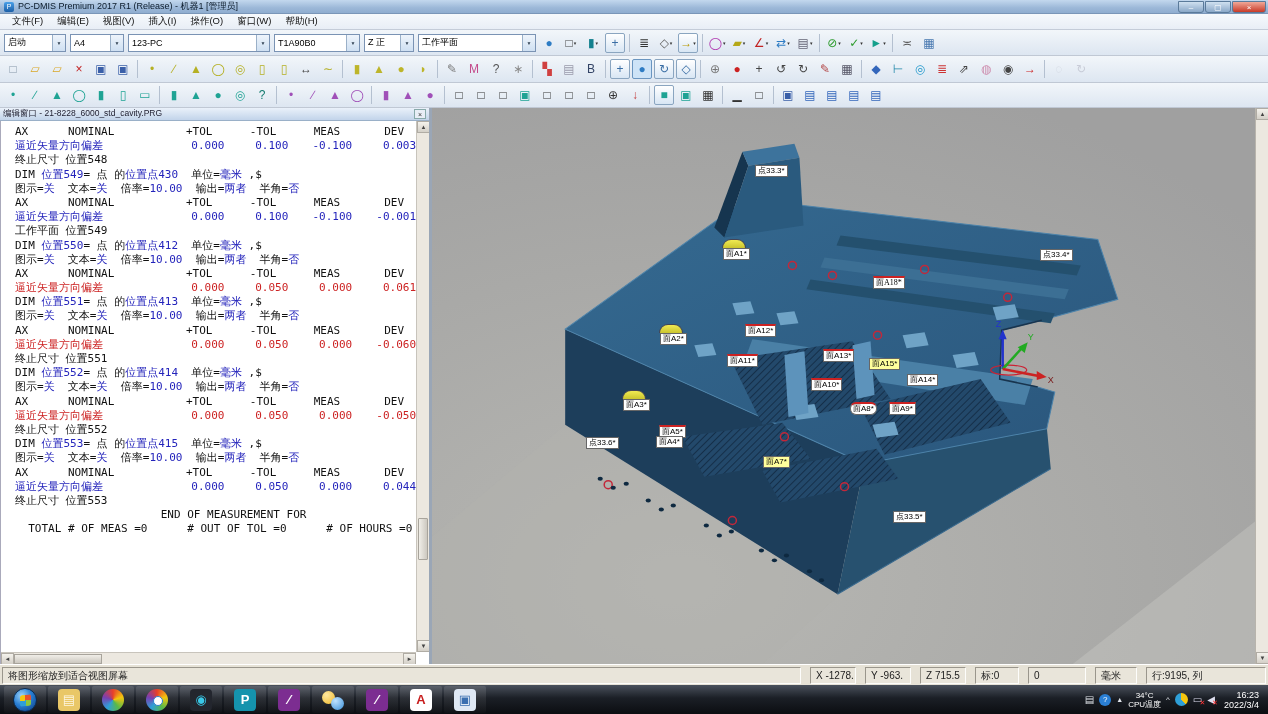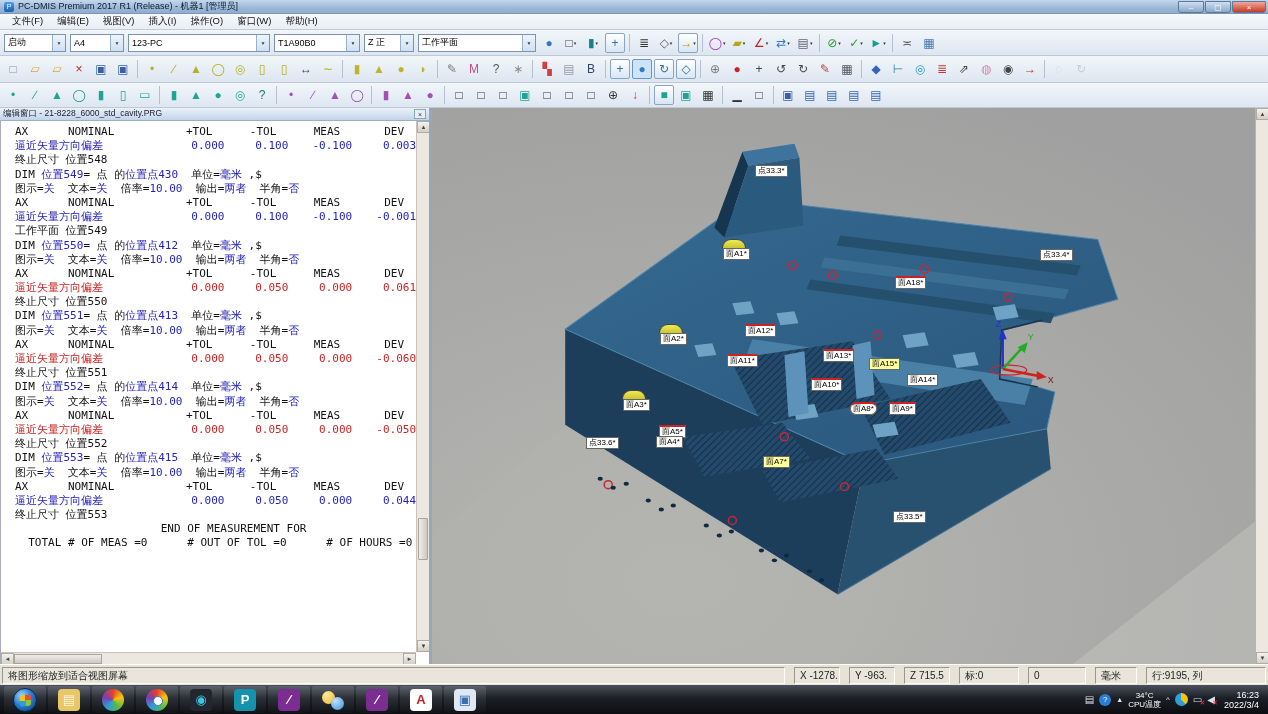--- a/index.html
+++ b/index.html
@@ -501,21 +501,20 @@
             <div class="ln"><span class="k">终止尺寸 位置548</span></div>
             <div class="ln"><span class="k">DIM </span><span class="b">位置549</span><span class="k">= 点 的</span><span class="b">位置点430</span><span class="k">  单位=</span><span class="b">毫米</span><span class="k"> ,$</span></div>
             <div class="ln"><span class="k">图示=</span><span class="b">关</span><span class="k">  文本=</span><span class="b">关</span><span class="k">  倍率=</span><span class="b">10.00</span><span class="k">  输出=</span><span class="b">两者</span><span class="k">  半角=</span><span class="b">否</span></div>
             <div class="ln"><span class="l-label">AX      NOMINAL</span><span class="l-colh">+TOL</span><span class="l-colh">-TOL</span><span class="l-colh">MEAS</span><span class="l-colh">DEV</span></div>
             <div class="ln"><span class="l-label b">逼近矢量方向偏差</span><span class="l-col b">0.000</span><span class="l-col b">0.100</span><span class="l-col b">-0.100</span><span class="l-col b">-0.001</span></div>
             <div class="ln"><span class="k">工作平面 位置549</span></div>
             <div class="ln"><span class="k">DIM </span><span class="b">位置550</span><span class="k">= 点 的</span><span class="b">位置点412</span><span class="k">  单位=</span><span class="b">毫米</span><span class="k"> ,$</span></div>
             <div class="ln"><span class="k">图示=</span><span class="b">关</span><span class="k">  文本=</span><span class="b">关</span><span class="k">  倍率=</span><span class="b">10.00</span><span class="k">  输出=</span><span class="b">两者</span><span class="k">  半角=</span><span class="b">否</span></div>
             <div class="ln"><span class="l-label">AX      NOMINAL</span><span class="l-colh">+TOL</span><span class="l-colh">-TOL</span><span class="l-colh">MEAS</span><span class="l-colh">DEV</span></div>
             <div class="ln"><span class="l-label r">逼近矢量方向偏差</span><span class="l-col r">0.000</span><span class="l-col r">0.050</span><span class="l-col r">0.000</span><span class="l-col r">0.061</span></div>
-            <div class="ln"><span class="k">终止尺寸 位置550</span></div>
             <div class="ln"><span class="k">DIM </span><span class="b">位置551</span><span class="k">= 点 的</span><span class="b">位置点413</span><span class="k">  单位=</span><span class="b">毫米</span><span class="k"> ,$</span></div>
             <div class="ln"><span class="k">图示=</span><span class="b">关</span><span class="k">  文本=</span><span class="b">关</span><span class="k">  倍率=</span><span class="b">10.00</span><span class="k">  输出=</span><span class="b">两者</span><span class="k">  半角=</span><span class="b">否</span></div>
             <div class="ln"><span class="l-label">AX      NOMINAL</span><span class="l-colh">+TOL</span><span class="l-colh">-TOL</span><span class="l-colh">MEAS</span><span class="l-colh">DEV</span></div>
             <div class="ln"><span class="l-label r">逼近矢量方向偏差</span><span class="l-col r">0.000</span><span class="l-col r">0.050</span><span class="l-col r">0.000</span><span class="l-col r">-0.060</span></div>
             <div class="ln"><span class="k">终止尺寸 位置551</span></div>
             <div class="ln"><span class="k">DIM </span><span class="b">位置552</span><span class="k">= 点 的</span><span class="b">位置点414</span><span class="k">  单位=</span><span class="b">毫米</span><span class="k"> ,$</span></div>
             <div class="ln"><span class="k">图示=</span><span class="b">关</span><span class="k">  文本=</span><span class="b">关</span><span class="k">  倍率=</span><span class="b">10.00</span><span class="k">  输出=</span><span class="b">两者</span><span class="k">  半角=</span><span class="b">否</span></div>
             <div class="ln"><span class="l-label">AX      NOMINAL</span><span class="l-colh">+TOL</span><span class="l-colh">-TOL</span><span class="l-colh">MEAS</span><span class="l-colh">DEV</span></div>
             <div class="ln"><span class="l-label r">逼近矢量方向偏差</span><span class="l-col r">0.000</span><span class="l-col r">0.050</span><span class="l-col r">0.000</span><span class="l-col r">-0.050</span></div>
             <div class="ln"><span class="k">终止尺寸 位置552</span></div>
@@ -641,21 +640,21 @@
         </g>
         <text id="ax-z" x="563" y="220" font-size="9" fill="#2233cc">Z</text>
         <text id="ax-y" x="595" y="233" font-size="9" fill="#22aa22">Y</text>
         <text id="ax-x" x="615" y="276" font-size="9" fill="#7a1a1a">X</text>
       </svg>
       <div id="vlabels">
           <div class="vlabel plain" style="left: 323px; top: 57px;">点33.3*</div>
           <div class="vlabel plain" style="left: 608px; top: 141px;">点33.4*</div>
           <div class="dome" style="left: 290px; top: 131px;"></div>
           <div class="vlabel plain" style="left: 291px; top: 140px;">面A1*</div>
-          <div class="vlabel red" style="left: 463px; top: 168px;">面A18*</div>
+          <div class="vlabel red" style="left: 441px; top: 168px; font-family: Liberation Serif, serif;">面A18*</div>
           <div class="dome" style="left: 227px; top: 216px;"></div>
           <div class="vlabel plain" style="left: 228px; top: 225px;">面A2*</div>
           <div class="vlabel red" style="left: 313px; top: 216px;">面A12*</div>
           <div class="vlabel red" style="left: 295px; top: 246px;">面A11*</div>
           <div class="vlabel red" style="left: 391px; top: 241px;">面A13*</div>
           <div class="vlabel yellow" style="left: 437px; top: 250px;">面A15*</div>
           <div class="vlabel plain" style="left: 475px; top: 266px;">面A14*</div>
           <div class="vlabel red" style="left: 379px; top: 270px;">面A10*</div>
           <div class="vlabel red" style="left: 418px; top: 294px; border-radius: 6px;">面A8*</div>
           <div class="vlabel red" style="left: 457px; top: 294px;">面A9*</div>
@@ -673,21 +672,21 @@
         <span class="sbtn">▼</span>
       </div>
     </div>
   </div>
 
   <div id="statusbar">
       <div class="scell grow">将图形缩放到适合视图屏幕</div>
       <div class="scell" style="width: 46px;">X -1278.</div>
       <div class="scell" style="width: 46px;">Y -963.</div>
       <div class="scell" style="width: 46px;">Z 715.5</div>
-      <div class="scell" style="width: 60px;">标:0</div>
+      <div class="scell" style="width: 44px;">标:0</div>
       <div class="scell" style="width: 58px;">0</div>
       <div class="scell" style="width: 42px;">毫米</div>
       <div class="scell" style="width: 120px;">行:9195, 列</div>
     </div>
 
   <div id="taskbar">
     <span id="apps" style="display:flex;align-items:center">
         <span class="tb-app">
           <span class="orb"></span>
         </span>

